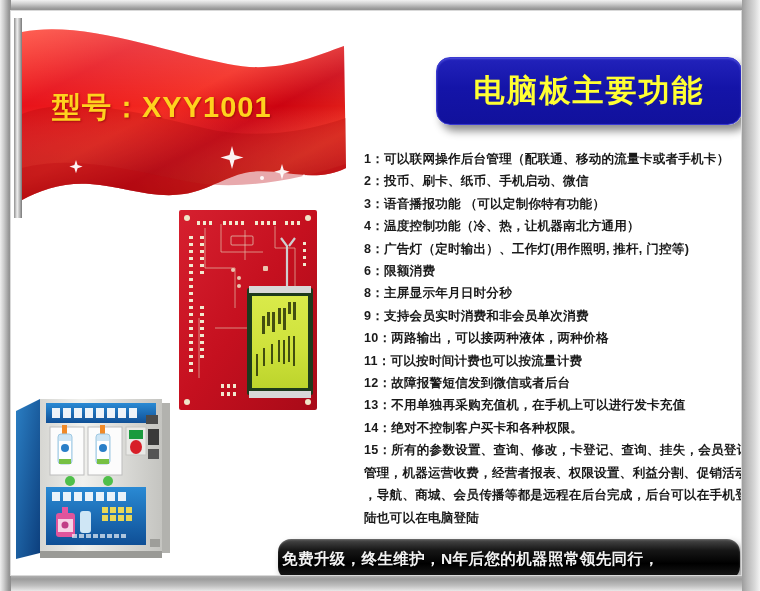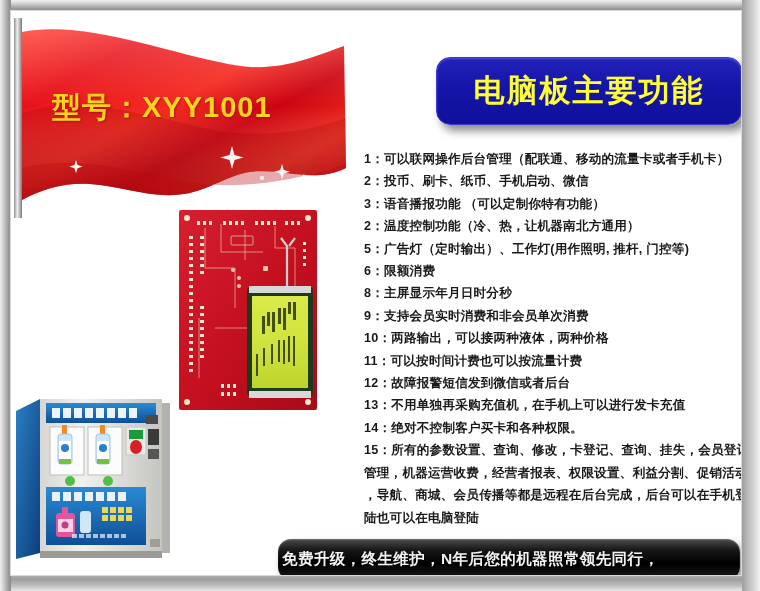--- a/index.html
+++ b/index.html
@@ -457,22 +457,22 @@
   </svg>
 
   <div class="title-banner">
     <span class="title-banner-text">电脑板主要功能</span>
   </div>
 
   <div class="feature-list">
     <div class="feature-line">1：可以联网操作后台管理（配联通、移动的流量卡或者手机卡）</div>
     <div class="feature-line">2：投币、刷卡、纸币、手机启动、微信</div>
     <div class="feature-line">3：语音播报功能 （可以定制你特有功能）</div>
-    <div class="feature-line">2：温度控制功能（冷、热，让机器南北方通用）</div>
-    <div class="feature-line">5：广告灯（定时输出）、工作灯(用作照明, 推杆, 门控等)</div>
+    <div class="feature-line">4：温度控制功能（冷、热，让机器南北方通用）</div>
+    <div class="feature-line">8：广告灯（定时输出）、工作灯(用作照明, 推杆, 门控等)</div>
     <div class="feature-line">6：限额消费</div>
     <div class="feature-line">8：主屏显示年月日时分秒</div>
     <div class="feature-line">9：支持会员实时消费和非会员单次消费</div>
     <div class="feature-line">10：两路输出，可以接两种液体，两种价格</div>
     <div class="feature-line">11：可以按时间计费也可以按流量计费</div>
     <div class="feature-line">12：故障报警短信发到微信或者后台</div>
     <div class="feature-line">13：不用单独再采购充值机，在手机上可以进行发卡充值</div>
     <div class="feature-line">14：绝对不控制客户买卡和各种权限。</div>
     <div class="feature-line">15：所有的参数设置、查询、修改，卡登记、查询、挂失，会员登记</div>
     <div class="feature-line cont">管理，机器运营收费，经营者报表、权限设置、利益分割、促销活动</div>

